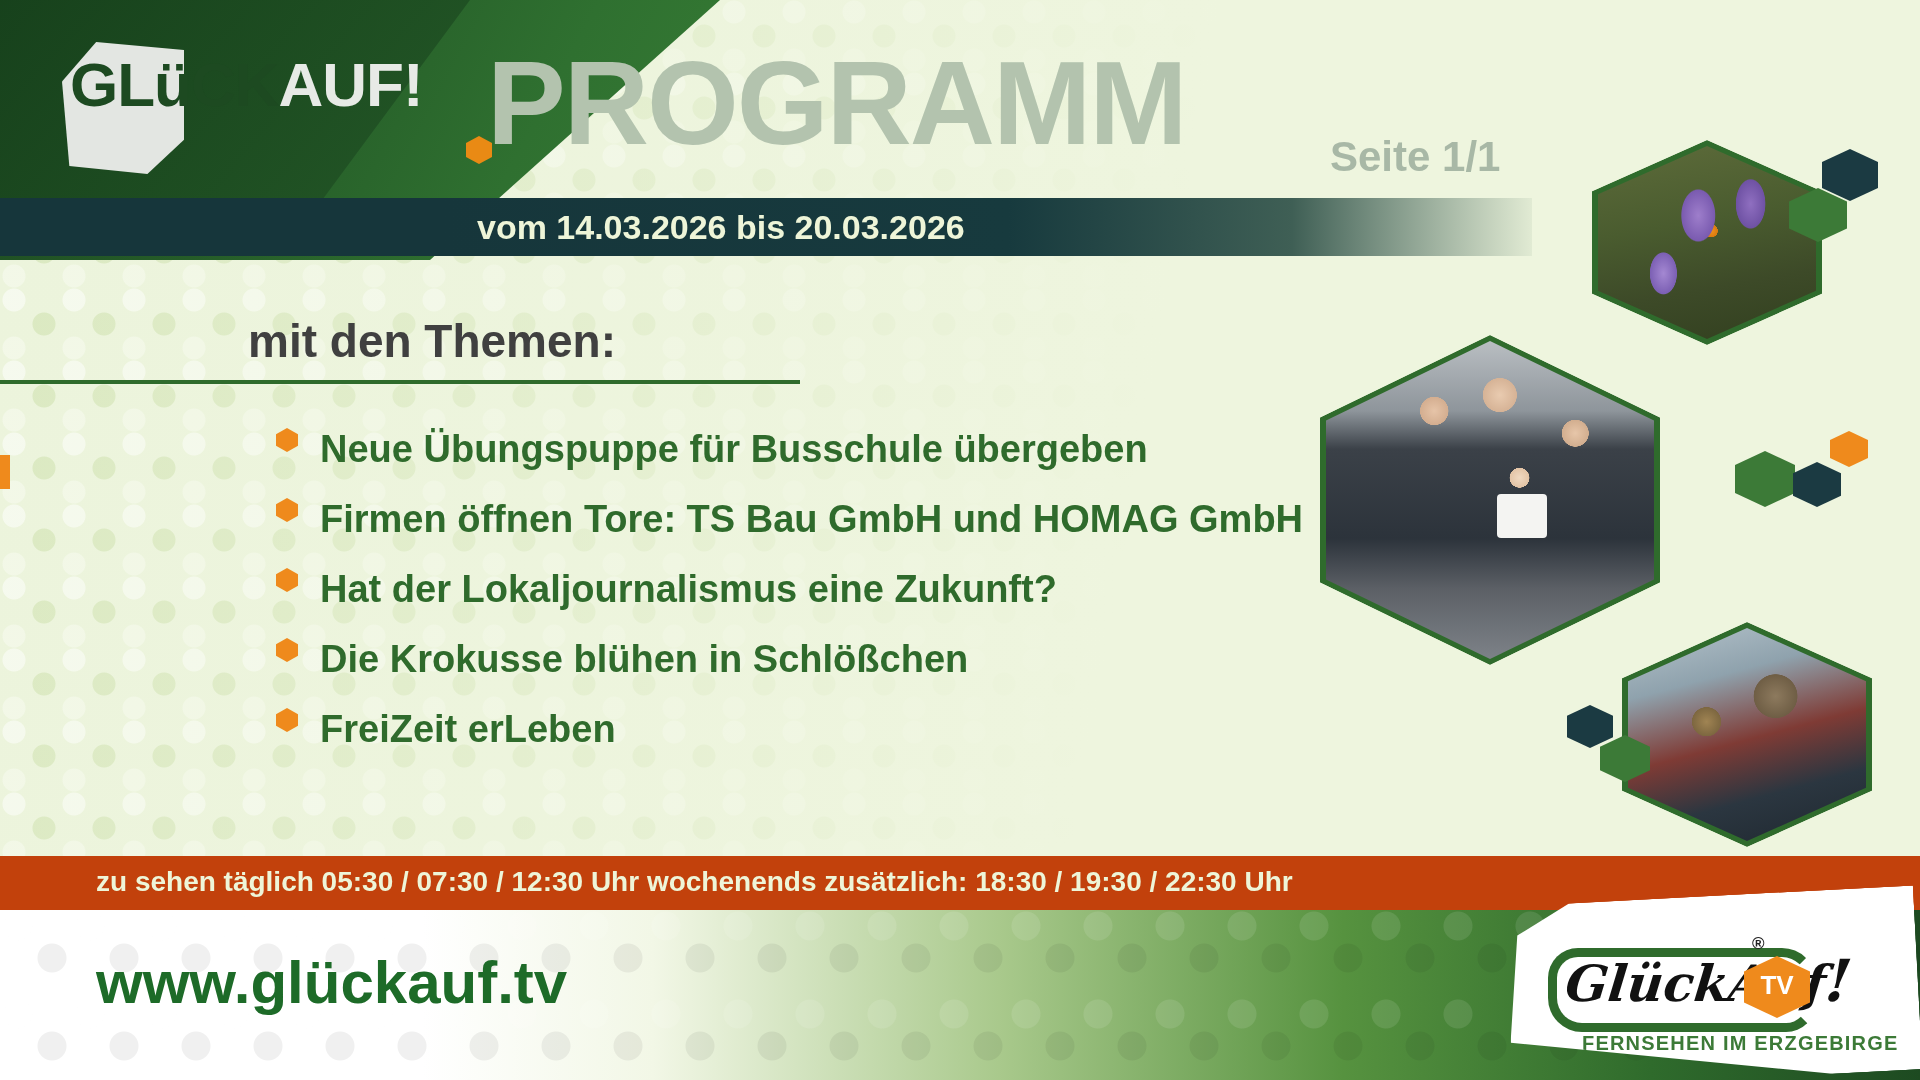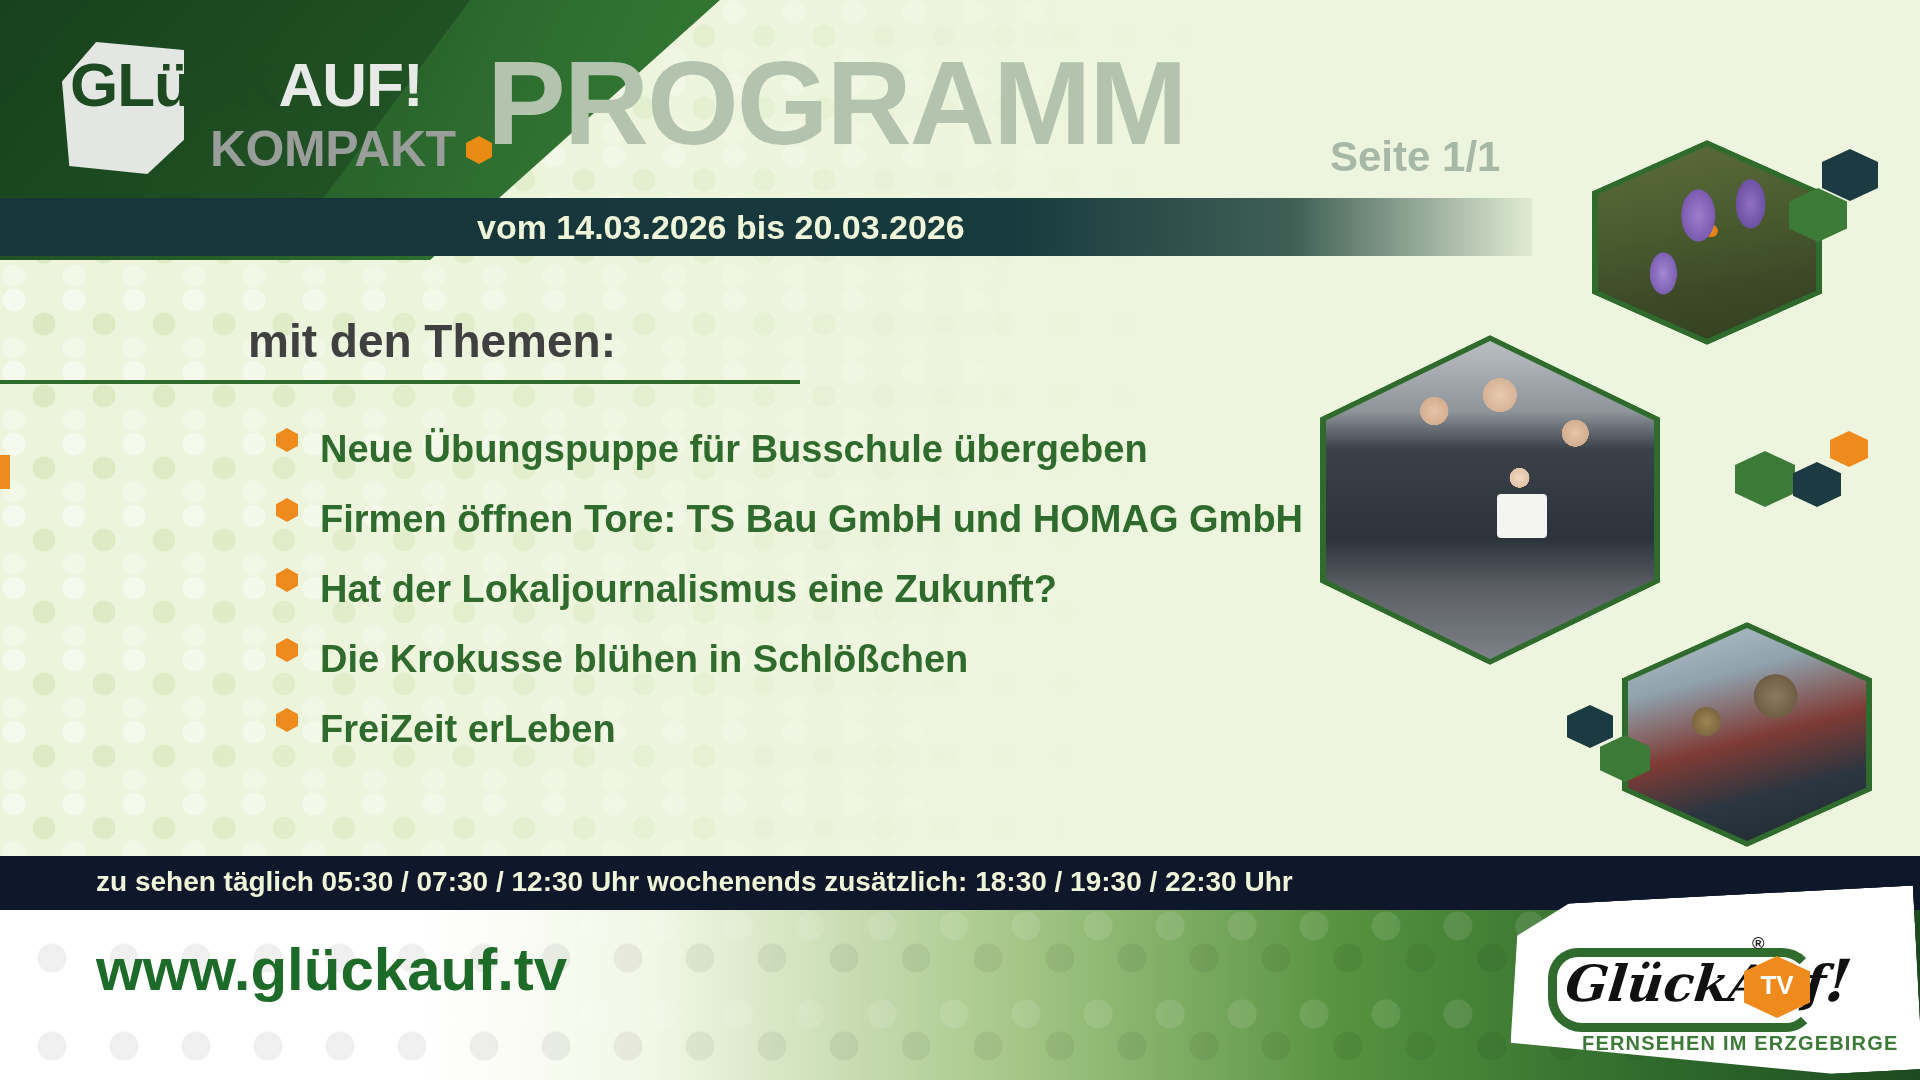--- a/index.html
+++ b/index.html
@@ -158,21 +158,21 @@
   #dhex-2 { left:1789px; top:188px; width:58px; height:54px; background:#3c7a37; }
   #dhex-3 { left:1735px; top:451px; width:60px; height:56px; background:#3c7a37; }
   #dhex-4 { left:1793px; top:462px; width:48px; height:45px; background:#1b3a42; }
   #dhex-5 { left:1830px; top:431px; width:38px; height:36px; background:#ef8a1c; }
   #dhex-6 { left:1567px; top:705px; width:46px; height:43px; background:#1b3a42; }
   #dhex-7 { left:1600px; top:735px; width:50px; height:47px; background:#3c7a37; }
 
   
   .timesbar {
     position:absolute; left:0; top:856px; width:1920px; height:54px;
-    background:#0f172a;
+    background:#c2410c;
   }
   .timesbar-text {
     position:absolute; left:96px; top:10px;
     font-size:28px; font-weight:700; color:#eef5d8; white-space:nowrap;
   }
 
   
   .footer {
     position:absolute; left:0; top:910px; width:1920px; height:170px;
     background:
@@ -180,21 +180,21 @@
     overflow:hidden;
   }
   .footer-hex {
     position:absolute; inset:0;
     background-image:
       radial-gradient(circle at 18px 16px, rgba(255,255,255,.10) 14px, transparent 15px),
       radial-gradient(circle at 52px 48px, rgba(0,0,0,.06) 14px, transparent 15px);
     background-size:72px 88px;
   }
   .footer-url {
-    position:absolute; left:96px; top:25px;
+    position:absolute; left:96px; top:38px;
     font-size:60px; font-weight:800; color:#1d6b28; white-space:nowrap;
   }
 
   
   .logo-card {
     position:absolute; left:1508px; top:896px; width:410px; height:184px;
     background:#ffffff;
     clip-path:polygon(16% 0%, 100% 0%, 100% 100%, 78% 100%, 0% 74%, 3% 16%);
     transform:rotate(-3deg);
   }
@@ -240,21 +240,20 @@
   <div class="hexfield-fade"></div>
 
   <div class="wedge"></div>
   <div class="wedge-dark"></div>
 
   <div class="logo-kompakt">
     <div class="logo-hex"></div>
     <div class="logo-line1">
       <span class="lg-gl">GLüCK</span><span class="lg-auf">AUF!</span>
     </div>
-    <div class="logo-line2">KOMPAKT</div>
     <div class="logo-dot"></div>
   </div>
 
   <div class="title-programm">PROGRAMM</div>
   <div class="title-seite">Seite 1/1</div>
 
   <div class="datebar-left-strip"></div>
   <div class="datebar">
     <div class="datebar-text">vom 14.03.2026 bis 20.03.2026</div>
   </div>

